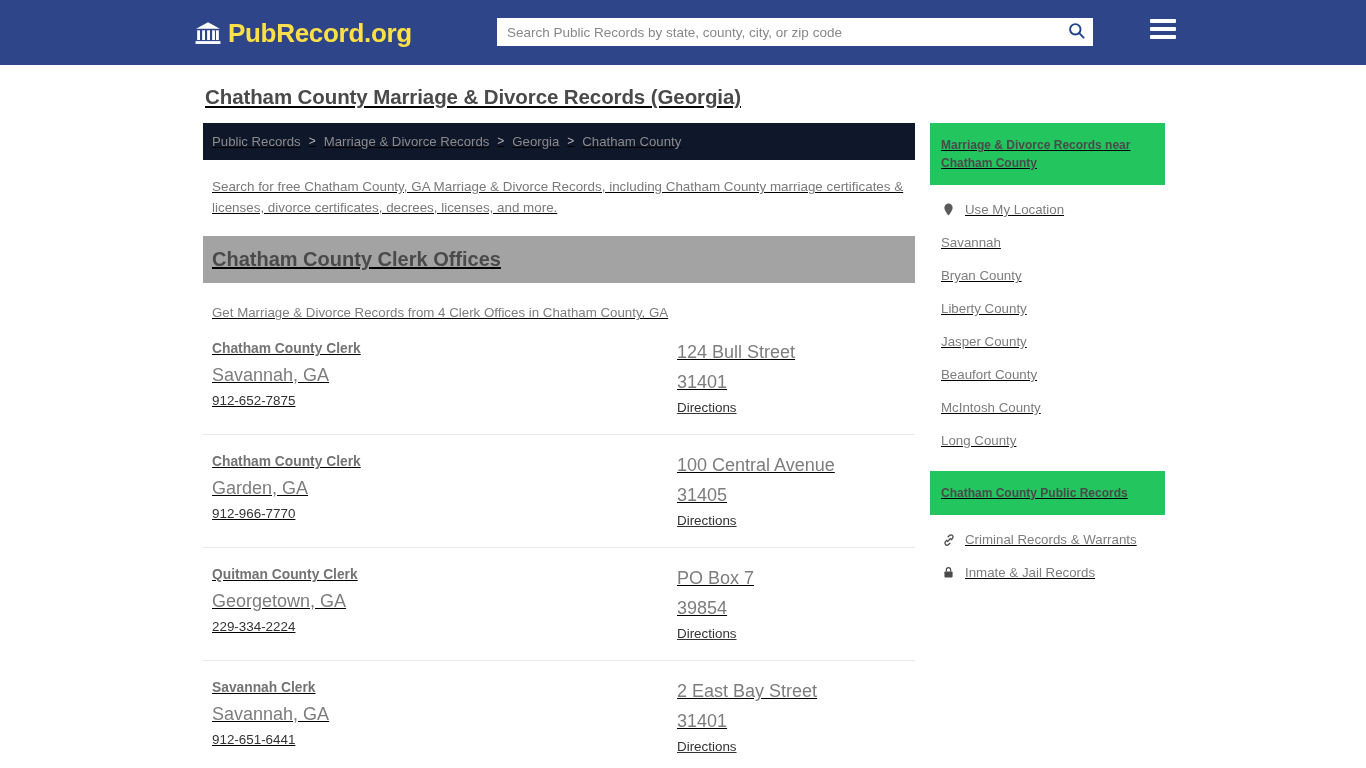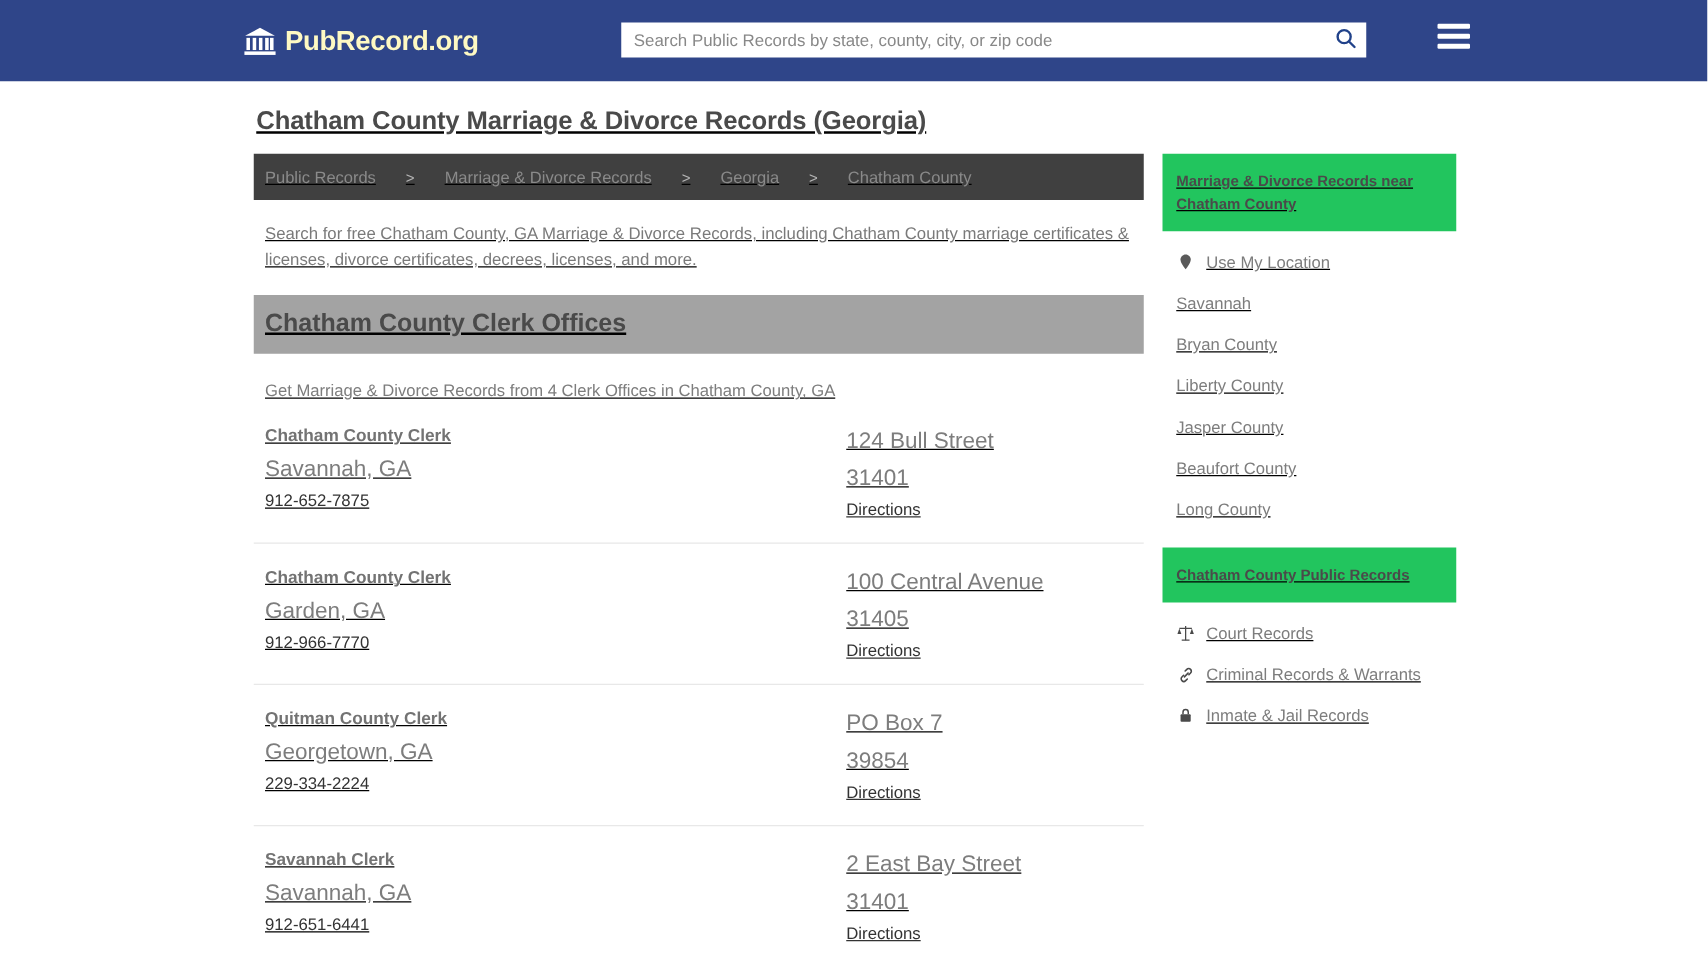--- a/index.html
+++ b/index.html
@@ -21,22 +21,22 @@
   }
   .logo {
     display: flex;
     align-items: center;
     margin-left: 195px;
     gap: 7px;
     text-decoration: none;
   }
   .logo-icon { width: 26px; height: 26px; display: block; }
   .logo-text {
-    color: #fef9c3;
-    font-size: 22px;
+    color: #fde047;
+    font-size: 26px;
     font-weight: bold;
     letter-spacing: -0.3px;
     line-height: 1;
   }
   .search-wrap {
     position: absolute;
     left: 497px;
     top: 18px;
     width: 596px;
     height: 28px;
@@ -90,28 +90,28 @@
   .cols {
     display: flex;
     margin-left: 203px;
     gap: 15px;
   }
   .main-col { width: 712px; }
   .side-col { width: 235px; }
 
   
   .breadcrumb {
-    background: #404040;
+    background: #0f172a;
     padding: 11px 10px 11px 9px;
     font-size: 13.2px;
     color: #8a8a8a;
     display: flex;
-    align-items: flex-end;
+    align-items: flex-start;
     flex-wrap: wrap;
-    gap: 16px;
+    gap: 0;
   }
   .breadcrumb a {
     color: #8a8a8a;
     text-decoration: none;
   }
   .crumb-sep { margin: 0 8px; color: #b5b5b5; font-size: 12px; }
 
   .intro {
     font-size: 13.4px;
     color: #7a7a7a;
@@ -337,42 +337,33 @@
           <a class="side-item" href="#">
             <span>Liberty County</span>
           </a>
           <a class="side-item" href="#">
             <span>Jasper County</span>
           </a>
           <a class="side-item" href="#">
             <span>Beaufort County</span>
           </a>
           <a class="side-item" href="#">
+            <span>McIntosh County</span>
+          </a>
+          <a class="side-item" href="#">
             <span>Long County</span>
           </a>
         </div>
       </div>
 
       <div class="side-panel">
         <div class="side-head">Chatham County Public Records</div>
         <div class="side-list">
 
 
-          <a class="side-item" href="#">
-            <span class="side-icon">
-              <svg viewBox="0 0 24 24" width="15" height="15" fill="none" stroke="#4a4a4a" stroke-width="1.6">
-                <line x1="12" y1="3" x2="12" y2="21"></line>
-                <line x1="4" y1="6" x2="20" y2="6"></line>
-                <line x1="7" y1="21" x2="17" y2="21"></line>
-                <path d="M4 6 L1.5 13 H6.5 Z" fill="#4a4a4a" stroke="none"></path>
-                <path d="M20 6 L17.5 13 H22.5 Z" fill="#4a4a4a" stroke="none"></path>
-              </svg>
-            </span>
-            <span>Court Records</span>
-          </a>
 
           <a class="side-item" href="#">
             <span class="side-icon">
               <svg viewBox="0 0 24 24" width="14" height="14" fill="none" stroke="#4a4a4a" stroke-width="2.2" stroke-linecap="round">
                 <path d="M9.5 14.5 L14.5 9.5"></path>
                 <path d="M10.5 6.5 L12.8 4.2 a3.6 3.6 0 0 1 5.1 5.1 L15.6 11.6"></path>
                 <path d="M13.5 17.5 L11.2 19.8 a3.6 3.6 0 0 1 -5.1 -5.1 L8.4 12.4"></path>
               </svg>
             </span>
             <span>Criminal Records &amp; Warrants</span>

